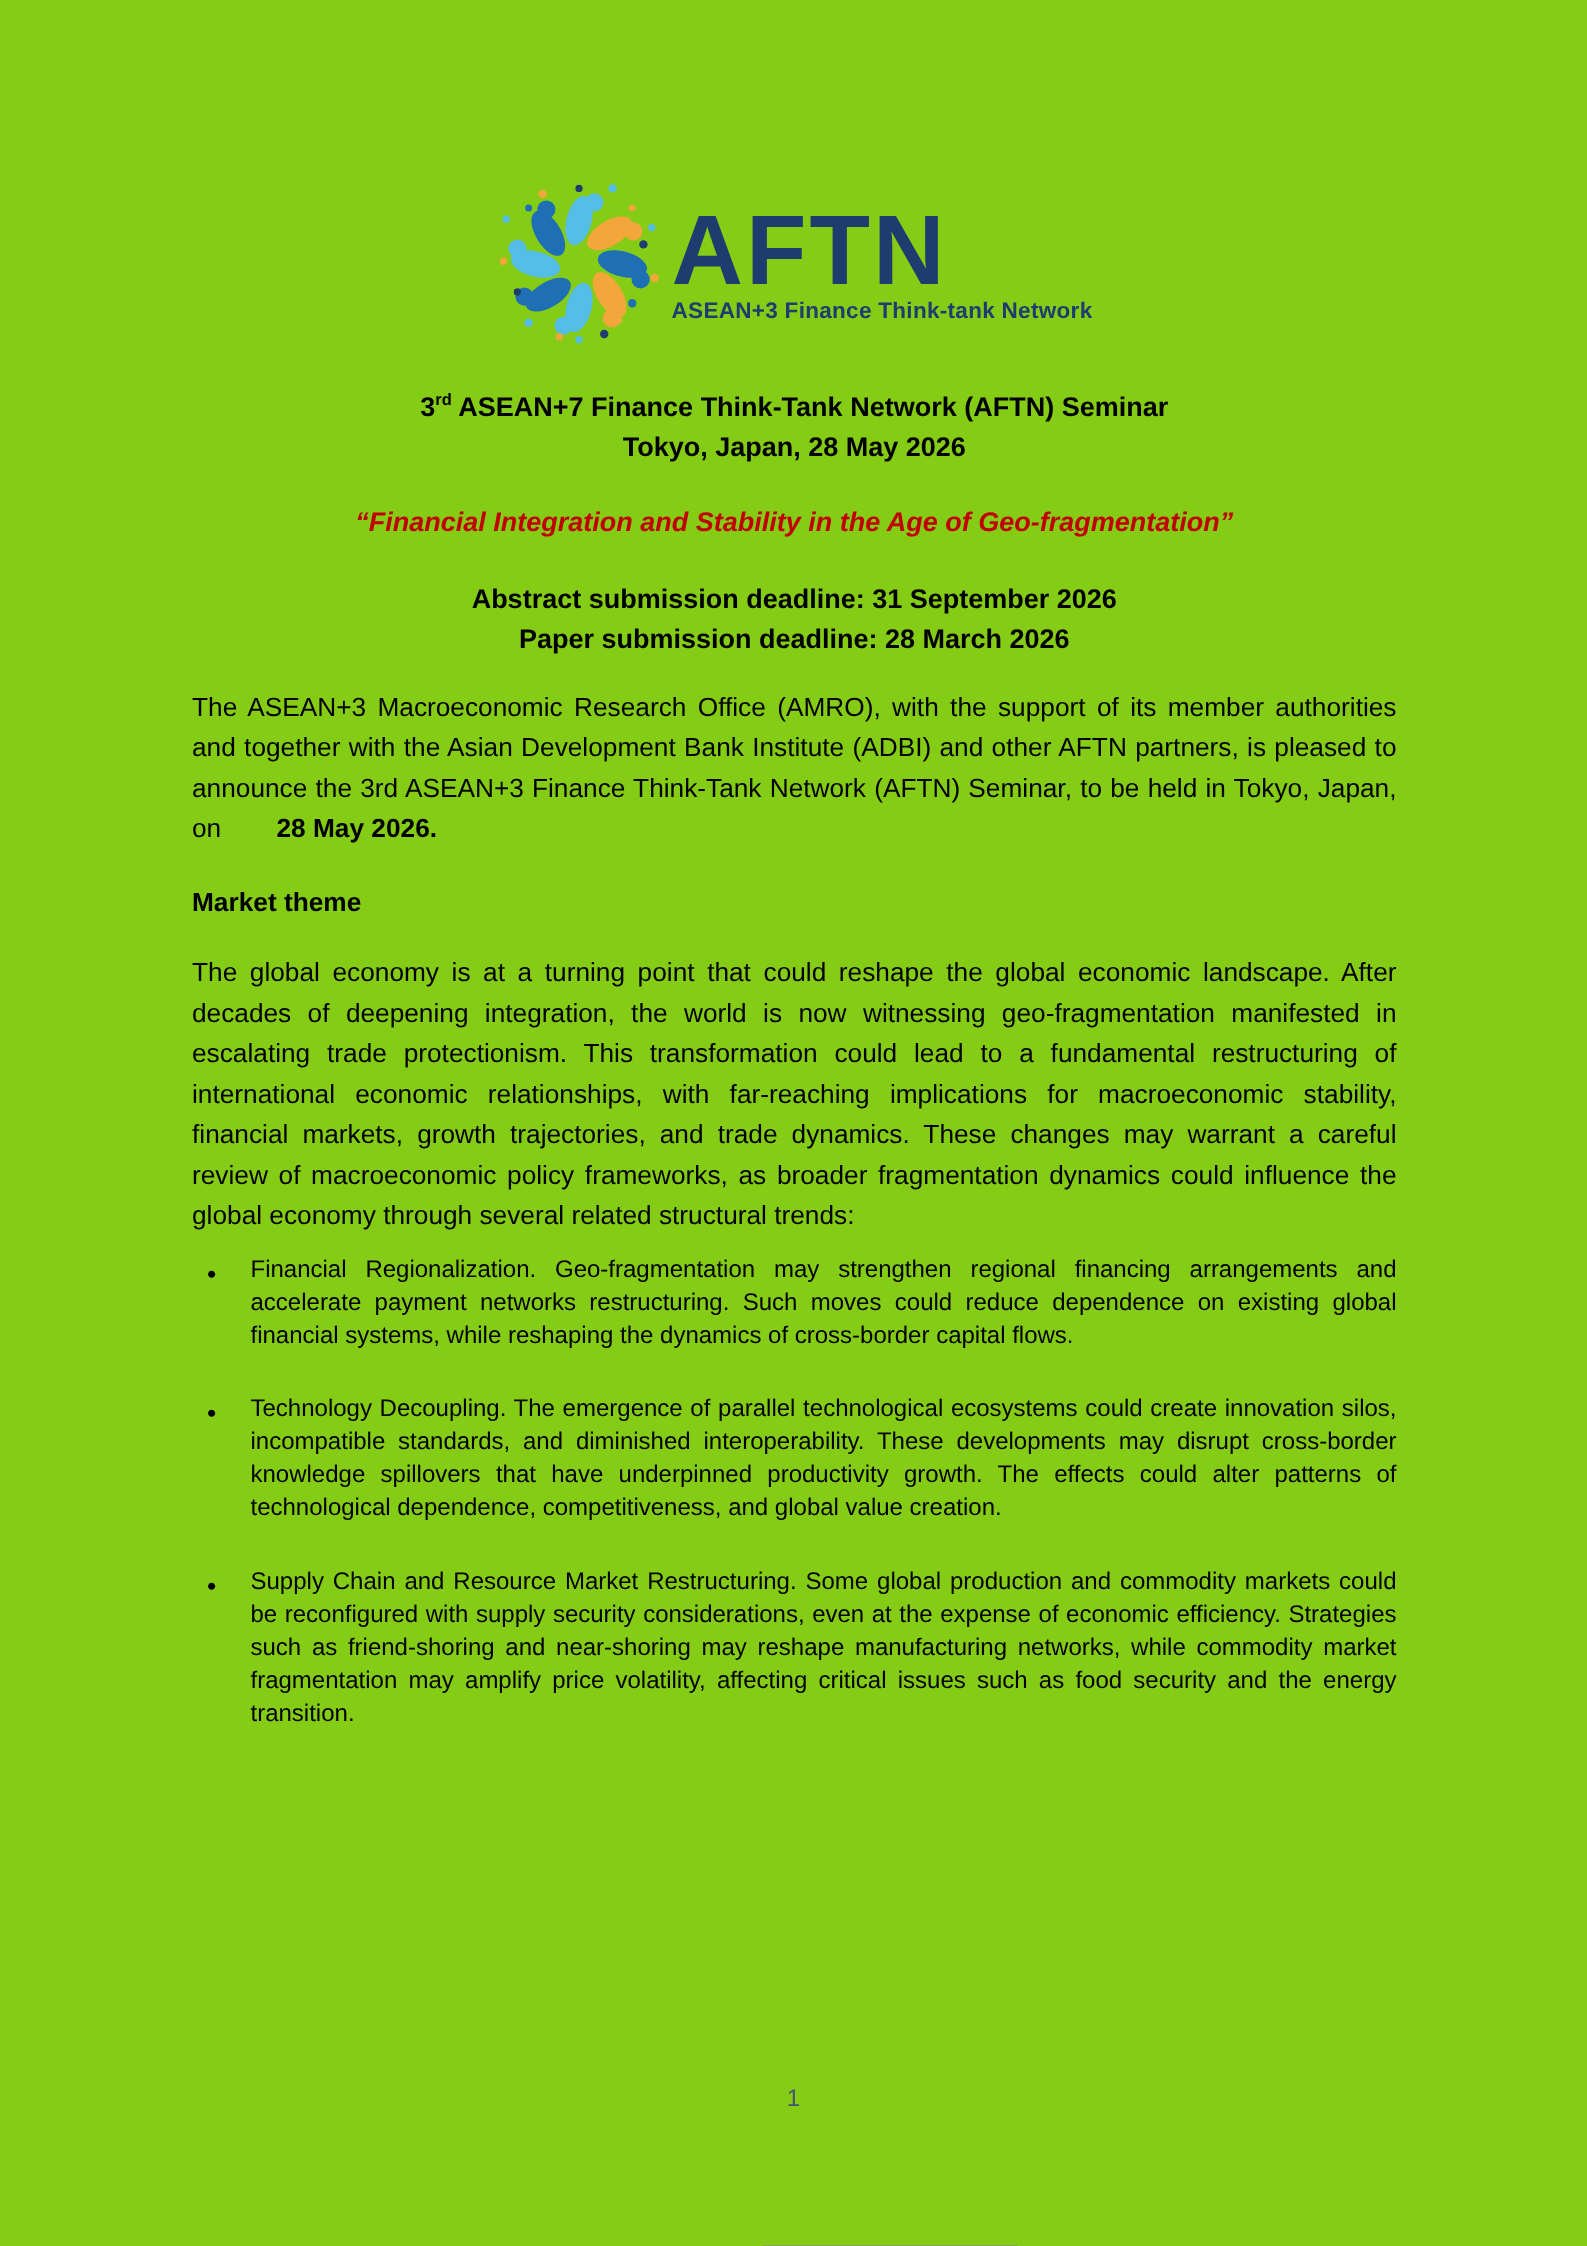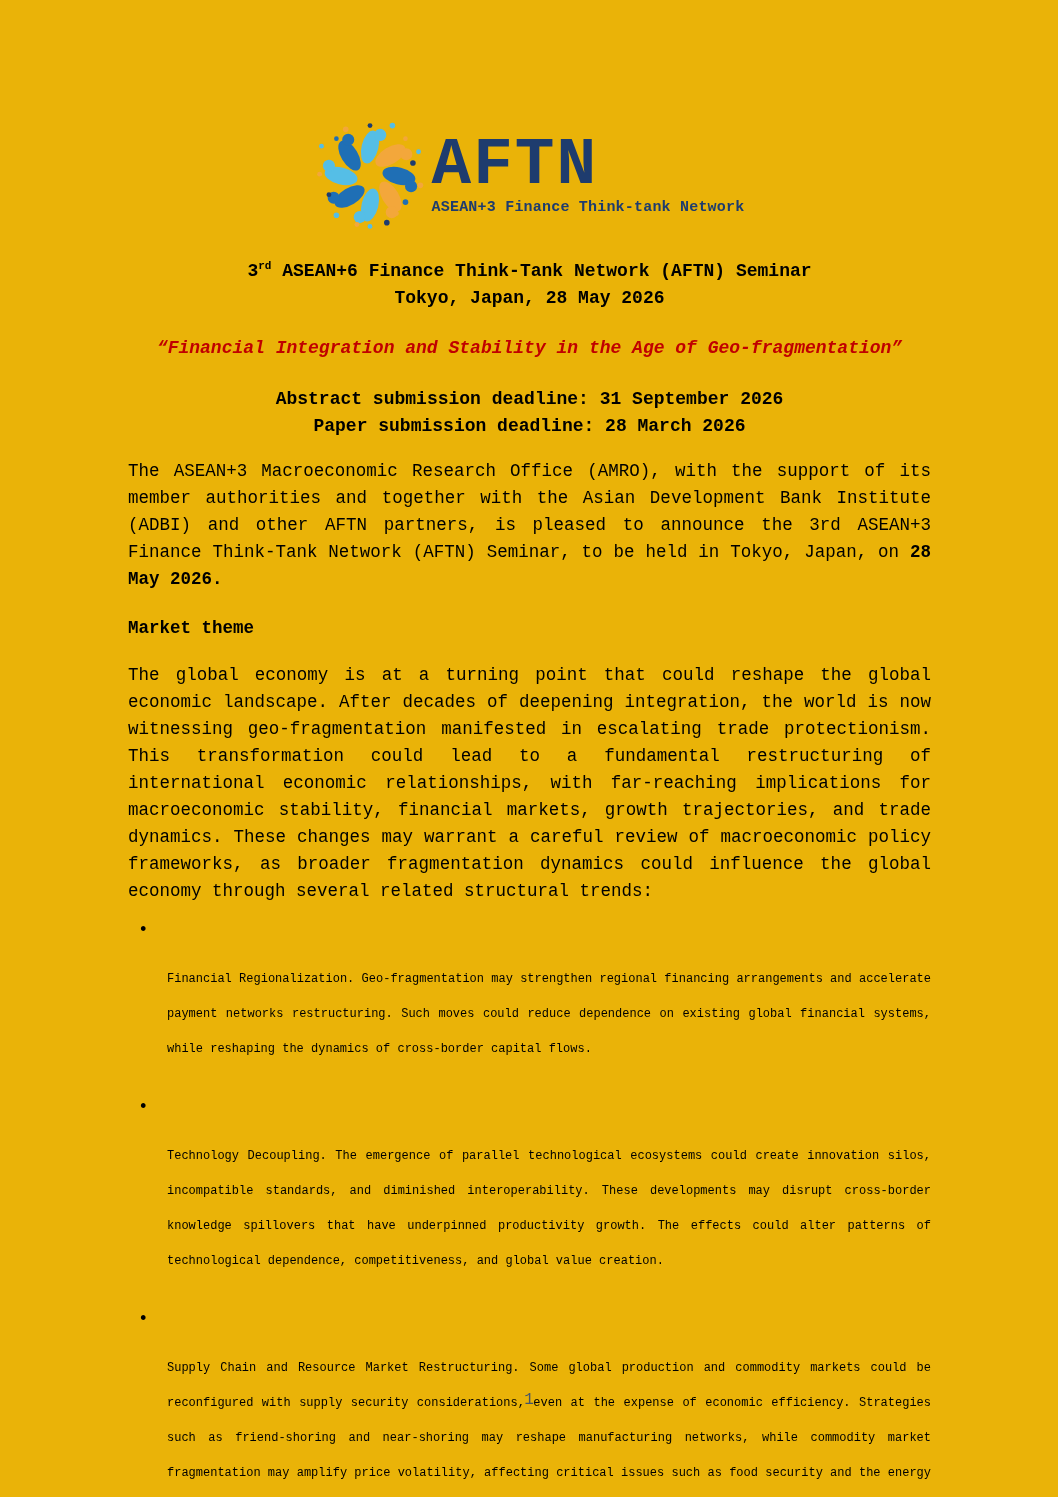--- a/index.html
+++ b/index.html
@@ -1,22 +1,22 @@
 <!DOCTYPE html>
 <html style="--navy: #1e3c6e; --blue: #1f6fb5; --light-blue: #55bee6; --orange: #f3a73b; --red: #c00000; --slate: #44546a;"><head>
 <meta charset="utf-8">
 <style>
   html, body { margin: 0; padding: 0; background: #888; }
   .page {
     position: relative;
     width: 1058px;
     height: 1497px;
     margin: 0 auto;
-    background: #eab308;
-    font-family: Liberation Mono, monospace;
+    background: #84cc16;
+    font-family: Liberation Sans, sans-serif;
     color: #000;
     overflow: hidden;
   }
   .content { padding: 0 127px 0 128px; }
 
   
   .logo-row {
     display: flex;
     justify-content: center;
     align-items: center;
@@ -65,39 +65,38 @@
     text-align: justify;
   }
   .intro-par { margin-top: 18px; }
   .section-heading {
     margin-top: 22px;
     font-size: 17.5px;
     line-height: 27px;
     font-weight: bold;
   }
   .theme-par { margin-top: 20px; }
-  .bold { font-weight: bold; }
+  .bold { font-weight: bold; margin-left: 32px; }
 
   
   .bullet-list { margin-top: 12px; }
   .bullet-item { display: flex; margin-top: 27px; }
   .bullet-item:first-child { margin-top: 0; }
   .bullet-glyph {
     flex: 0 0 39px;
     padding-left: 10px;
     box-sizing: border-box;
     font-size: 17.5px;
     line-height: 27px;
   }
   .bullet-text {
     flex: 1 1 auto;
-    font-size: 12px;
-    line-height: 35px;
+    font-size: 16px;
+    line-height: 22px;
     text-align: justify;
-    margin-top: 45px;
   }
 
   
   .page-footer {
     position: absolute;
     left: 0;
     right: 0;
     bottom: 88px;
     text-align: center;
     font-size: 16px;
@@ -165,21 +164,21 @@
     </svg>
     <div class="logo-text">
       <div class="logo-wordmark">AFTN</div>
       <div class="logo-tagline">ASEAN+3 Finance Think-tank Network</div>
     </div>
   </div>
 
   <div class="content">
 
     <div class="doc-head title-block">
-      <div><span>3</span><span class="title-sup">rd</span><span> ASEAN+6 Finance Think-Tank Network (AFTN) Seminar</span></div>
+      <div><span>3</span><span class="title-sup">rd</span><span> ASEAN+7 Finance Think-Tank Network (AFTN) Seminar</span></div>
       <div>Tokyo, Japan, 28 May 2026</div>
     </div>
 
 
     <div class="doc-head theme-quote">“Financial Integration and Stability in the Age of Geo-fragmentation”</div>
 
     <div class="doc-head deadlines">
       <div>Abstract submission deadline: 31 September 2026</div>
       <div>Paper submission deadline: 28 March 2026</div>
     </div>

